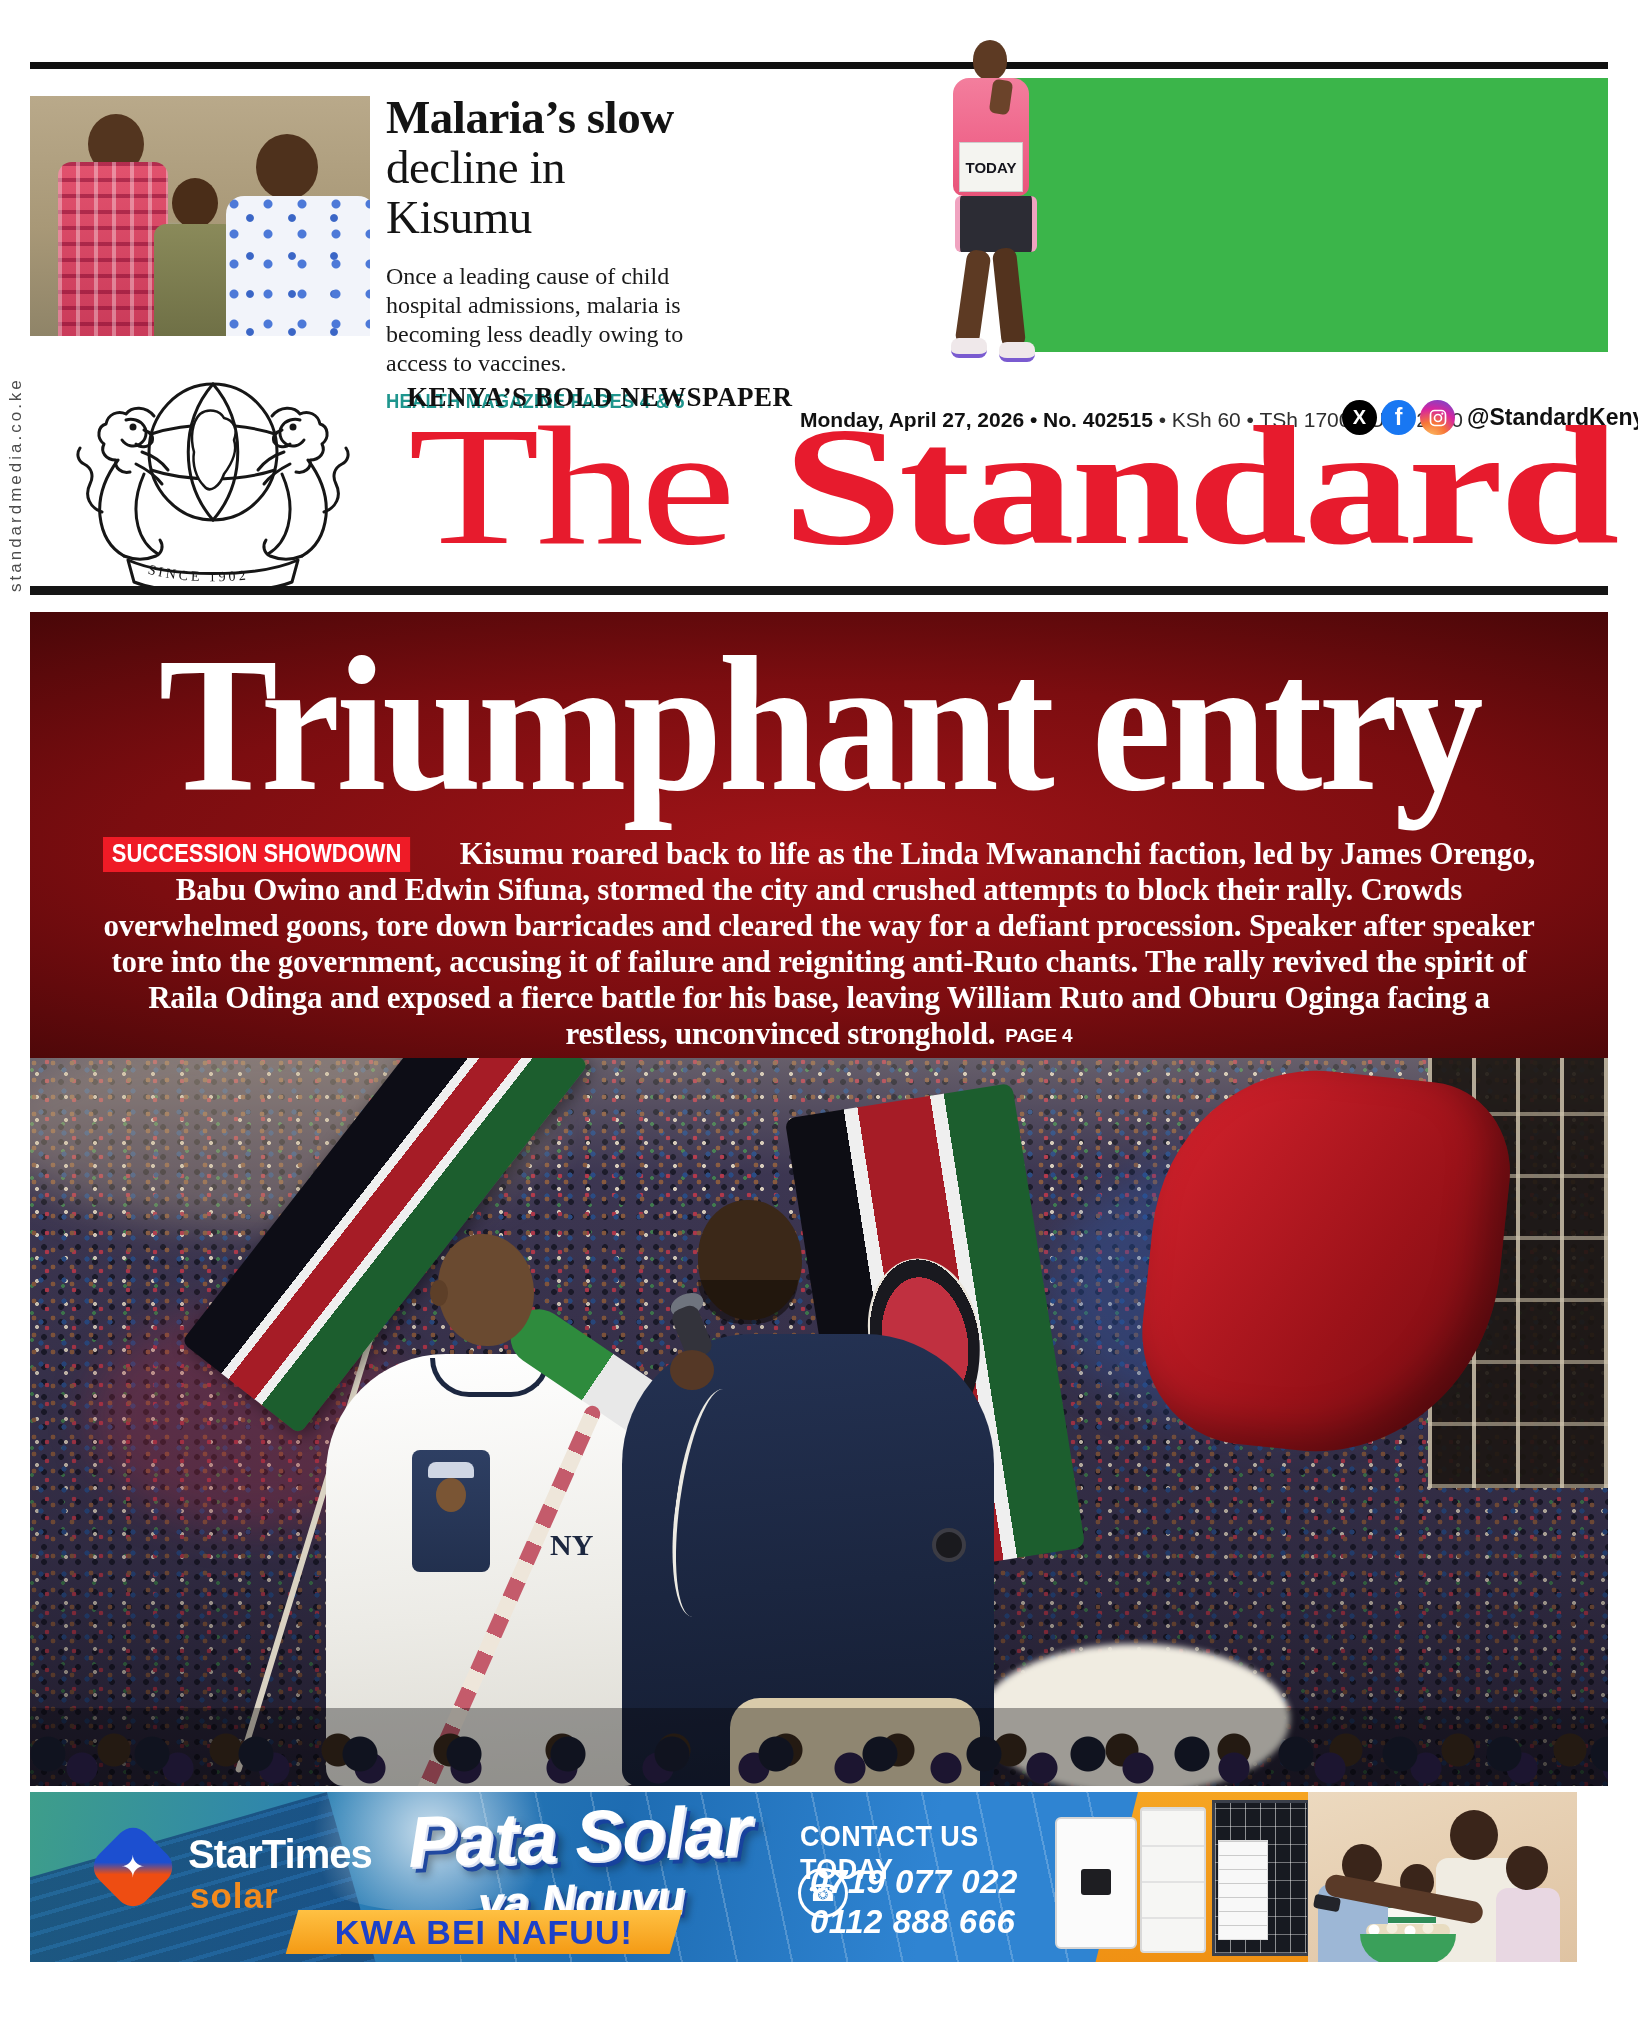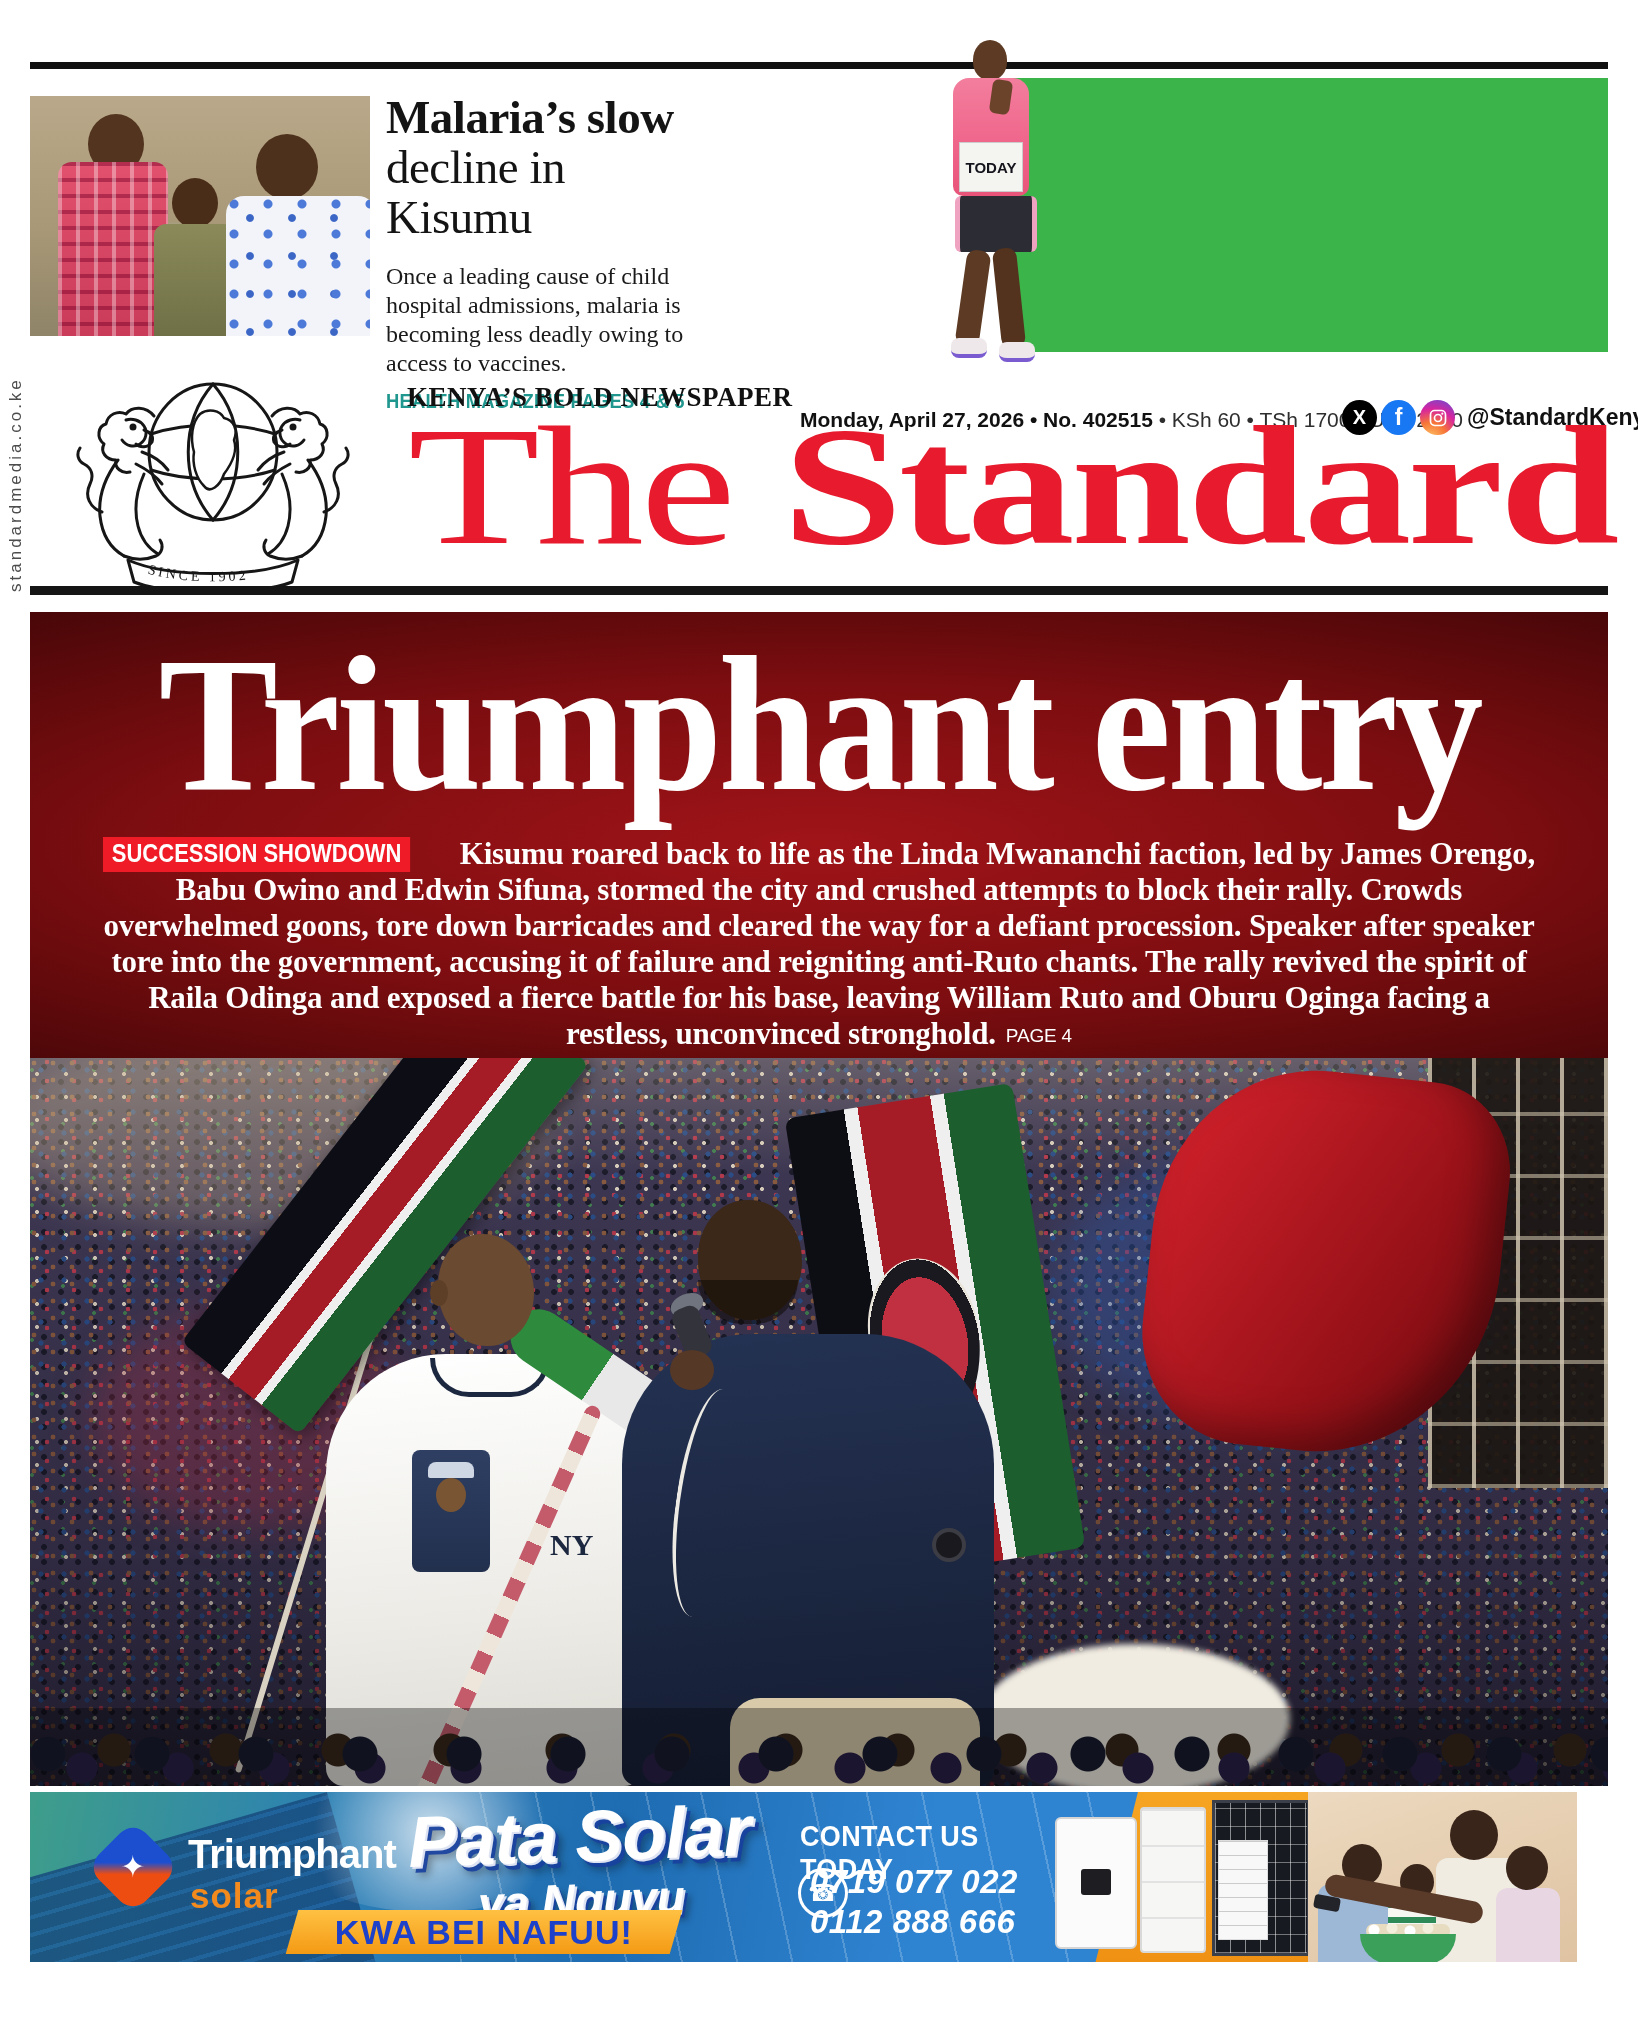--- a/index.html
+++ b/index.html
@@ -82,21 +82,21 @@
     background:radial-gradient(ellipse 115% 95% at 50% 52%,#a01418 0%,#7c0d10 38%,#420607 74%,#1b0202 100%);}
   .lead-h1{left:0;top:8px;width:100%;text-align:center;color:#fff;font-weight:700;
     font-size:192px;line-height:210px;letter-spacing:-4px;white-space:nowrap;}
   .lead-h1 .sq{display:inline-block;transform:scaleX(.93);}
   .lead-p{left:69px;top:224px;width:1440px;text-align:center;color:#fff;font-weight:700;
     font-size:31px;line-height:36px;letter-spacing:-.2px;}
   .badge{display:inline-block;background:#ef1b26;color:#fff;font-family:"Liberation Sans",sans-serif;
     font-weight:700;font-size:25px;line-height:25px;padding:4px 10px 6px;transform:scaleX(.88);
     transform-origin:0 60%;letter-spacing:0;vertical-align:2px;}
   .pageref{display:inline-block;margin-left:10px;font-family:"Liberation Sans",sans-serif;
-    font-weight:400;font-size:19px;color:#fff;vertical-align:2px;}
+    font-weight:700;font-size:19px;color:#fff;vertical-align:2px;}
 
   
   .photo{left:30px;top:1058px;width:1578px;height:728px;overflow:hidden;background:#fdba74;}
   .crowd{left:0;top:0;right:0;bottom:0;
     background-color:#3a3450;
     background-image:
       linear-gradient(180deg,rgba(196,184,162,.32) 0%,rgba(98,88,108,.06) 16%,rgba(22,18,30,.28) 68%,rgba(8,6,12,.55) 100%),
       radial-gradient(circle at 4px 5px,#8a5a3c 2.1px,transparent 2.7px),
       radial-gradient(circle at 11px 12px,#274b86 2.3px,transparent 2.9px),
       radial-gradient(circle at 17px 4px,#b8374a 2px,transparent 2.6px),
@@ -359,21 +359,21 @@
 
   <div class="abs ad">
     <div class="abs ad-roof"></div>
     <div class="abs ad-glow"></div>
     <div class="abs ad-lines"></div>
     <div class="abs ad-orange"></div>
 
     <div class="abs ad-logo">
         <span>✦</span>
       </div>
-    <div class="abs ad-brand">Triumphant</div>
+    <div class="abs ad-brand">StarTimes</div>
     <div class="abs ad-brandsub">solar</div>
 
     <div class="abs pata">
       <div class="l1">Pata Solar</div>
       <div class="l2">ya Nguvu</div>
     </div>
     <div class="abs kwa">
         <span>KWA BEI NAFUU!</span>
       </div>
 

